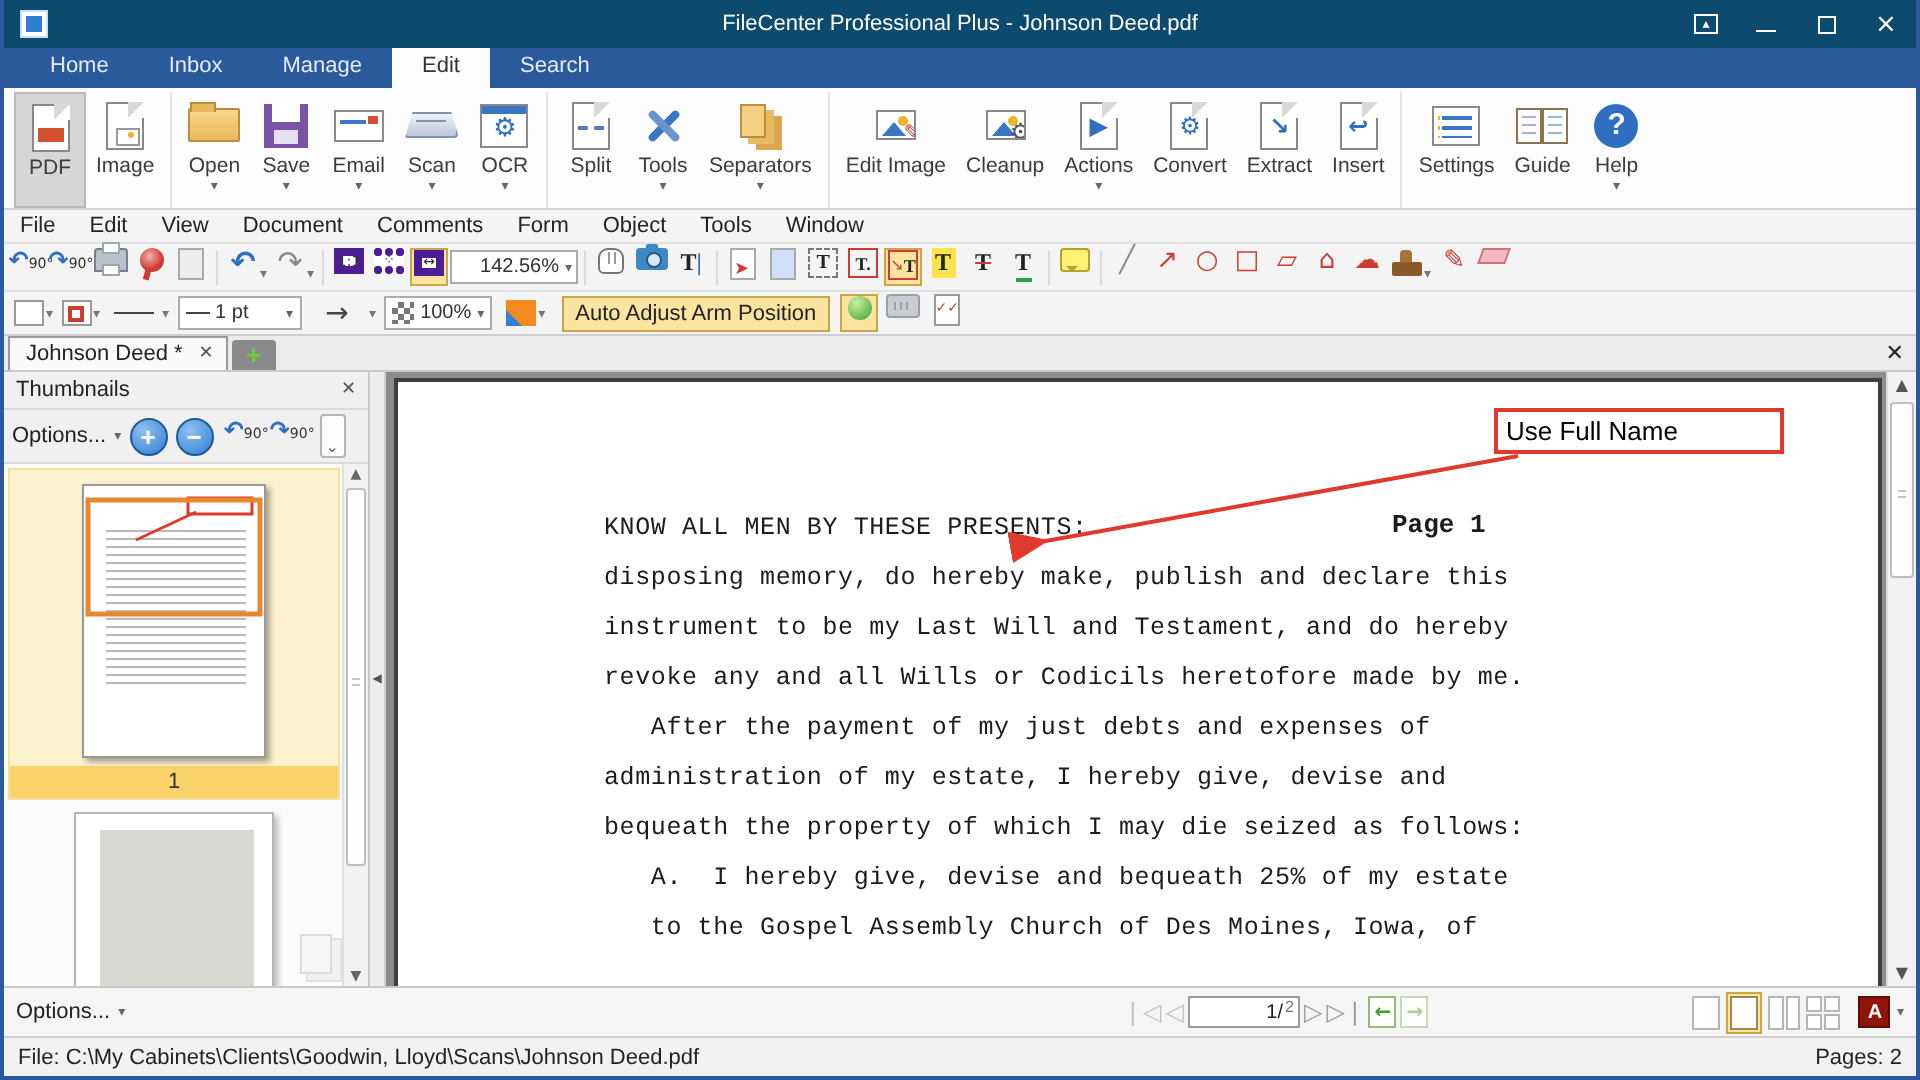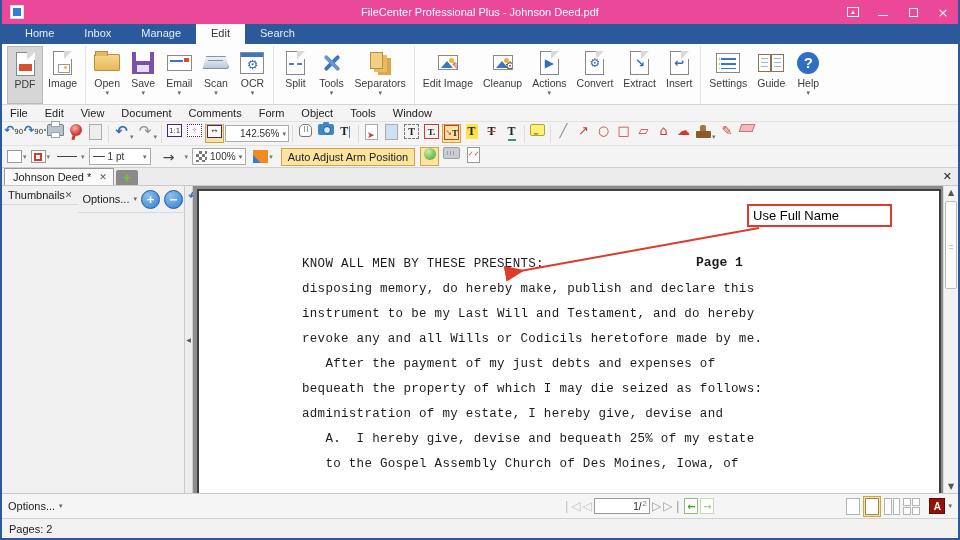--- a/index.html
+++ b/index.html
@@ -1,21 +1,21 @@
 <!DOCTYPE html>
 <html><head>
 <meta charset="utf-8">
 <style>
   *{margin:0;padding:0;box-sizing:border-box}
   html,body{width:960px;height:540px;overflow:hidden;font-family:"Liberation Sans",sans-serif;font-size:11px;color:#333;background:#fff}
   .window{position:absolute;inset:0;border:2px solid #2a5a9c;border-top:none;background:#f0f0f0;display:flex;flex-direction:column}
   .ic{font-family:"DejaVu Sans",sans-serif;line-height:1}
 
   
-  .titlebar{height:24px;background:#ec4899;color:#fff;display:flex;align-items:center;flex:none}
+  .titlebar{height:24px;background:#0c4a6e;color:#fff;display:flex;align-items:center;flex:none}
   .appicon{width:14px;height:14px;margin:0 8px;background:#fff;border:1px solid #cfe0f5;position:relative}
   .appicon::after{content:"";position:absolute;inset:2px;background:#2f7fd4}
   .tb-title{position:absolute;left:0;right:0;text-align:center;font-size:11px;color:#fff;pointer-events:none}
   .tb-ctrls{margin-left:auto;display:flex;align-items:center;height:100%}
   .tb-btn{width:30px;height:100%;display:flex;align-items:center;justify-content:center;color:#fff}
   .glyph-ribbonopts{width:12px;height:10px;border:1px solid #fff;display:flex;align-items:center;justify-content:center;font-size:7px}
   .glyph-min{width:10px;height:1px;background:#fff;margin-top:6px}
   .glyph-max{width:9px;height:9px;border:1px solid #fff}
   .glyph-close{font-size:13px;font-family:"DejaVu Sans",sans-serif}
 
@@ -84,21 +84,21 @@
   .rot{color:#2f6fc1;font-weight:bold;font-size:12px}
   .rot small{color:#333;font-size:7px;font-weight:normal}
   .ic-print{width:17px;height:12px;background:#b9c2cc;border:1px solid #77818c;border-radius:2px 2px 0 0;position:relative}
   .ic-print::before{content:"";position:absolute;top:-4px;left:3px;right:3px;height:4px;background:#fff;border:1px solid #9aa}
   .ic-print::after{content:"";position:absolute;bottom:-3px;left:3px;right:3px;height:4px;background:#fff;border:1px solid #9aa}
   .ic-seal{width:12px;height:12px;border-radius:50%;background:radial-gradient(circle at 40% 35%,#f2b3ad,#cf3b30 60%);position:relative}
   .ic-seal::after{content:"";position:absolute;left:2px;bottom:-4px;width:3px;height:5px;background:#cf3b30;transform:rotate(15deg)}
   .ic-pggray{width:13px;height:16px;background:#eee;border:1px solid #aaa}
   .zoombox{width:64px;height:17px;background:#fff;border:1px solid #ababab;display:flex;align-items:center;justify-content:flex-end;padding:0 2px;gap:3px;font-size:10px}
   .ddv{font-size:7px;color:#666;font-family:"DejaVu Sans",sans-serif}
-  .fitbox{width:15px;height:13px;border:1px solid #4c1d95;background:#fff;font-size:7px;display:flex;align-items:center;justify-content:center}
+  .fitbox{width:15px;height:13px;border:4px solid #4c1d95;background:#fff;font-size:7px;display:flex;align-items:center;justify-content:center}
   .fitbox.dotted{border-style:dotted}
   .ic-hand{width:13px;height:13px;background:#fff;border:1px solid #777;border-radius:5px 5px 3px 3px;position:relative}
   .ic-hand::after{content:"";position:absolute;top:1px;left:2px;right:2px;height:6px;background:repeating-linear-gradient(90deg,transparent 0 2px,#999 2px 3px)}
   .ic-cam{width:16px;height:11px;background:#3f88c5;border-radius:2px;position:relative}
   .ic-cam::before{content:"";position:absolute;top:-2px;left:5px;width:6px;height:3px;background:#3f88c5;border-radius:1px}
   .ic-cam::after{content:"";position:absolute;top:2px;left:5px;width:6px;height:6px;border-radius:50%;background:#d8e8f6;border:1px solid #1f5a94}
   .tchar{font-weight:bold;font-size:12px;color:#222;font-family:"Liberation Serif",serif}
   .tbox{width:15px;height:15px;display:flex;align-items:center;justify-content:center}
   .tbox.dash{border:1px dashed #777}
   .tbox.redb{border:1px solid #cf3b30}
@@ -128,21 +128,21 @@
 
   
   .tabbar{height:18px;background:#ececec;display:flex;align-items:flex-end;padding-left:2px;flex:none;position:relative;border-bottom:1px solid #c9c9c9}
   .dtab{height:17px;background:#fafafa;border:1px solid #9a9a9a;border-bottom:none;display:flex;align-items:center;gap:8px;padding:0 6px 0 8px;font-size:11px;color:#222}
   .dtab .x{font-size:9px;color:#555;font-family:"DejaVu Sans",sans-serif}
   .plustab{height:15px;width:22px;background:#8a8a8a;margin-left:2px;display:flex;align-items:center;justify-content:center;color:#6fce27;font-weight:bold;font-size:13px;border-radius:2px 2px 0 0}
   .tab-close{position:absolute;right:6px;top:2px;font-size:11px;color:#222;font-family:"DejaVu Sans",sans-serif}
 
   
   .content{flex:1;display:flex;min-height:0}
-  .panel{width:183px;background:#f0f0f0;display:flex;flex-direction:row;border-right:1px solid #c9c9c9}
+  .panel{width:183px;background:#f0f0f0;display:flex;flex-direction:column;border-right:1px solid #c9c9c9}
   .phead{height:19px;display:flex;align-items:center;justify-content:space-between;padding:0 6px;border-bottom:1px solid #d9d9d9;color:#222}
   .phead .x{font-size:9px;color:#555;font-family:"DejaVu Sans",sans-serif}
   .ptools{height:27px;display:flex;align-items:center;gap:4px;padding:0 4px;border-bottom:1px solid #d9d9d9}
   .opts{display:flex;align-items:center;gap:4px;font-size:11px;color:#222}
   .cbtn{width:19px;height:19px;border-radius:50%;background:radial-gradient(circle at 35% 30%,#8fc1f0,#2f7fd4);color:#fff;font-weight:bold;display:flex;align-items:center;justify-content:center;font-size:13px;border:1px solid #1f5a94}
   .vbtn{width:13px;height:22px;border:1px solid #b5b5b5;background:#fdfdfd;border-radius:2px;display:flex;align-items:flex-end;justify-content:center;color:#666;font-size:8px;font-family:"DejaVu Sans",sans-serif}
   .plist{flex:1;background:#fbfbfb;position:relative;overflow:hidden}
   .titem1{margin:2px 14px 0 2px;background:#fdf3cf;border:1px solid #f5dfa0}
   .twrap{display:flex;justify-content:center;padding:7px 0 4px}
   .thumb1{width:92px;height:137px;background:#fff;border:1px solid #9a9a9a;box-shadow:2px 2px 3px rgba(0,0,0,.35);position:relative}
@@ -625,22 +625,22 @@
             </marker>
           </defs>
           <line x1="560" y1="37" x2="310" y2="82" stroke="#df3a2c" stroke-width="2" marker-end="url(#ah)"></line>
         </svg>
         <div class="doc">
           <div>KNOW ALL MEN BY THESE PRESENTS:</div>
           <div>disposing memory, do hereby make, publish and declare this</div>
           <div>instrument to be my Last Will and Testament, and do hereby</div>
           <div>revoke any and all Wills or Codicils heretofore made by me.</div>
           <div>   After the payment of my just debts and expenses of</div>
+          <div>administration of my estate, I hereby give, devise and</div>
           <div>bequeath the property of which I may die seized as follows:</div>
-          <div>administration of my estate, I hereby give, devise and</div>
           <div>   A.  I hereby give, devise and bequeath 25% of my estate</div>
           <div>   to the Gospel Assembly Church of Des Moines, Iowa, of</div>
         </div>
       </div>
       <div class="vscroll">
         <span class="up">▲</span>
         <div class="vthumb">
             <span class="grip"></span>
           </div>
         <span class="dn">▼</span>
@@ -679,16 +679,17 @@
           <i></i>
           <i></i>
           <i></i>
         </span>
       <span class="adobe">A</span>
       <span class="ddv">▾</span>
     </span>
   </div>
 
   <div class="statusbar">
+    <span>File: C:\My Cabinets\Clients\Goodwin, Lloyd\Scans\Johnson Deed.pdf</span>
     <span>Pages: 2</span>
   </div>
 
 </div>
 
 </body></html>

